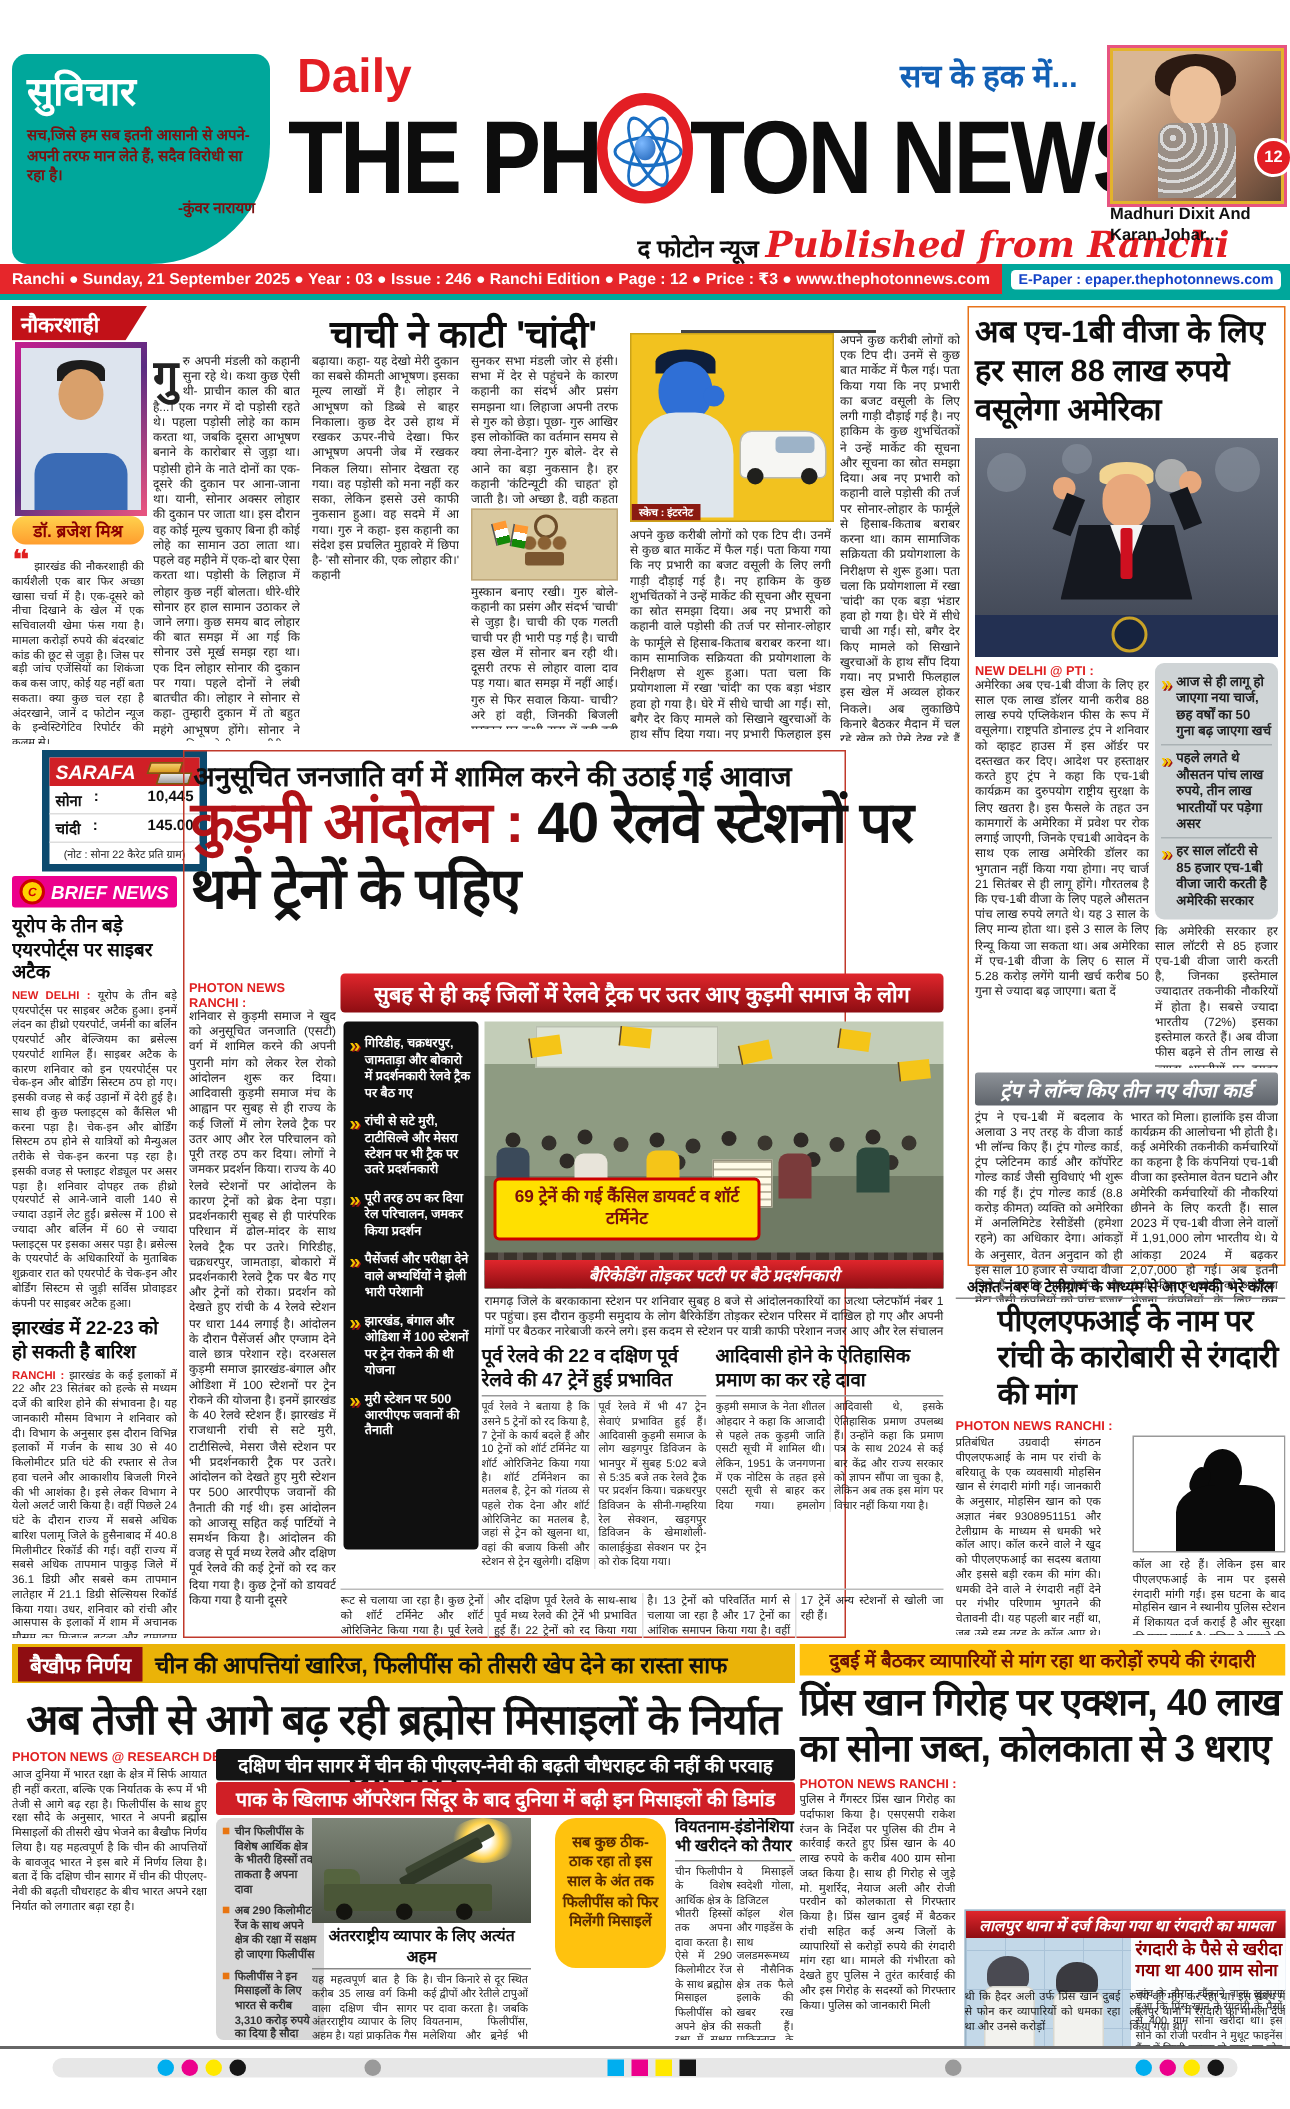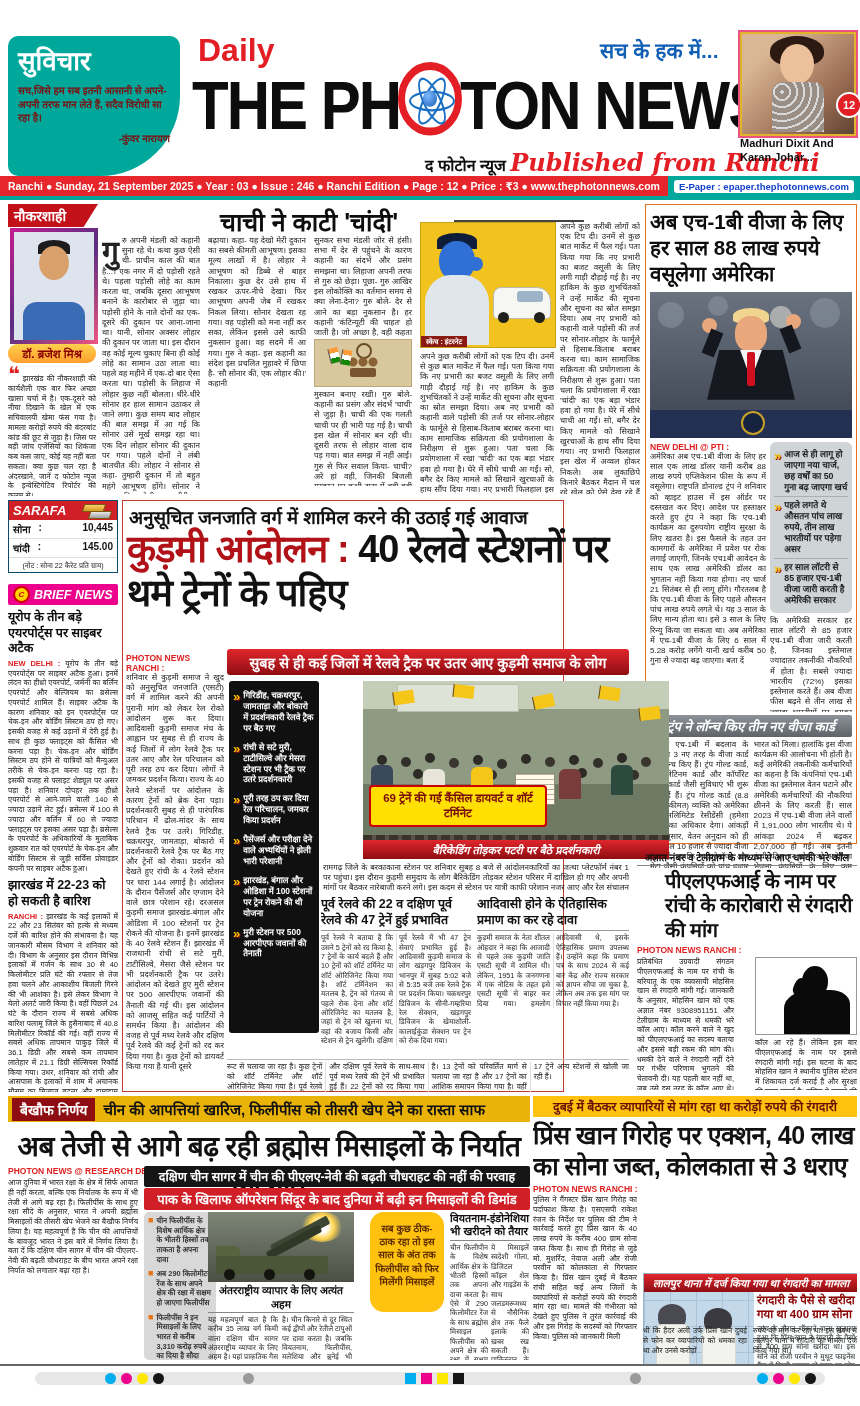--- a/index.html
+++ b/index.html
@@ -81,21 +81,21 @@
   .t-tie{position:absolute;left:50%;top:60px;width:8px;height:34px;margin-left:-4px;background:#cf1020;border-radius:2px;}
   .t-podium{position:absolute;left:0;bottom:0;width:100%;height:28px;background:#233052;}
   .t-seal{position:absolute;left:50%;bottom:3px;width:20px;height:20px;margin-left:-10px;border-radius:50%;background:#16233f;border:2px solid #c9a227;}
   .chev{color:#f5c400;font-weight:900;font-size:13px;text-shadow:1px 1px 0 #9d1212;line-height:1;}
   .h1b-graybox{background:#cfd4d6;border-radius:6px;padding:4px 4px;}
   .h1b-bullet{display:flex;gap:3px;font-size:8.8px;font-weight:bold;color:#222;line-height:1.25;padding:3px 0;border-bottom:1px solid #aab1b4;}
   .h1b-bullet:last-child{border-bottom:none;}
   .h1b-banner{background:linear-gradient(#8d9298,#5f646b);color:#fff;font-weight:900;font-style:italic;font-size:13px;
               text-align:center;border-radius:2px;padding:2px 0;}
   
-  .sarafa{border:1px solid #0c4a6e;box-sizing:border-box;}
+  .sarafa{border:5px solid #0c4a6e;box-sizing:border-box;margin-left:20px;}
   .sarafa-h{background:#d01f26;color:#fff;font-weight:900;font-style:italic;font-size:13px;padding:2px 4px;display:flex;align-items:center;}
   .goldbars{margin-left:auto;width:30px;height:14px;position:relative;}
   .goldbars i{position:absolute;display:block;width:20px;height:6px;transform:skewX(-18deg);border:1px solid #7a5c10;}
   .sarafa-row{display:flex;font-size:10px;font-weight:bold;padding:2px 4px;border-bottom:1px solid #ddd;}
   .sarafa-note{font-size:7.2px;text-align:center;padding:2px 0;color:#222;}
   .bn-h{background:#ec008c;color:#fff;font-weight:900;font-style:italic;font-size:12.5px;padding:2px 5px;display:flex;align-items:center;gap:4px;border-radius:2px;}
   .bn-ic{width:13px;height:13px;border-radius:50%;background:#ffd200;border:2px solid #c00;color:#c00;font-size:8px;font-weight:900;
          display:flex;align-items:center;justify-content:center;}
   .brief-t{font-size:12.5px;font-weight:900;line-height:1.25;color:#0d0d0d;margin:5px 0 2px;}
   .lead{color:#e02020;font-weight:bold;}
@@ -389,21 +389,21 @@
       <div class="bp-item">
           <span class="chev">»</span>
           <span>झारखंड, बंगाल और ओडिशा में 100 स्टेशनों पर ट्रेन रोकने की थी योजना</span>
         </div>
       <div class="bp-item">
           <span class="chev">»</span>
           <span>मुरी स्टेशन पर 500 आरपीएफ जवानों की तैनाती</span>
         </div>
     </div>
 
-    <div class="abs protest" style="left:200px;top:180px;width:306px;height:178px;margin-left:40px;">
+    <div class="abs protest" style="left:200px;top:180px;width:306px;height:178px;">
       <span class="pr-bldg"></span>
       <span class="pr-flag" style="left:30px;top:10px;transform:rotate(-8deg);"></span>
       <span class="pr-flag" style="left:90px;top:4px;transform:rotate(6deg);"></span>
       <span class="pr-flag" style="left:170px;top:14px;transform:rotate(-12deg);"></span>
       <span class="pr-flag" style="left:236px;top:6px;transform:rotate(8deg);"></span>
       <span class="pr-flag" style="left:276px;top:26px;transform:rotate(-6deg);"></span>
       <span class="pr-heads"></span>
       <span class="pr-body" style="left:8px;top:84px;background:#3b4a5a;"></span>
       <span class="pr-body" style="left:60px;top:88px;background:#e8e4da;"></span>
       <span class="pr-body" style="left:108px;top:86px;background:#f5c518;"></span>

